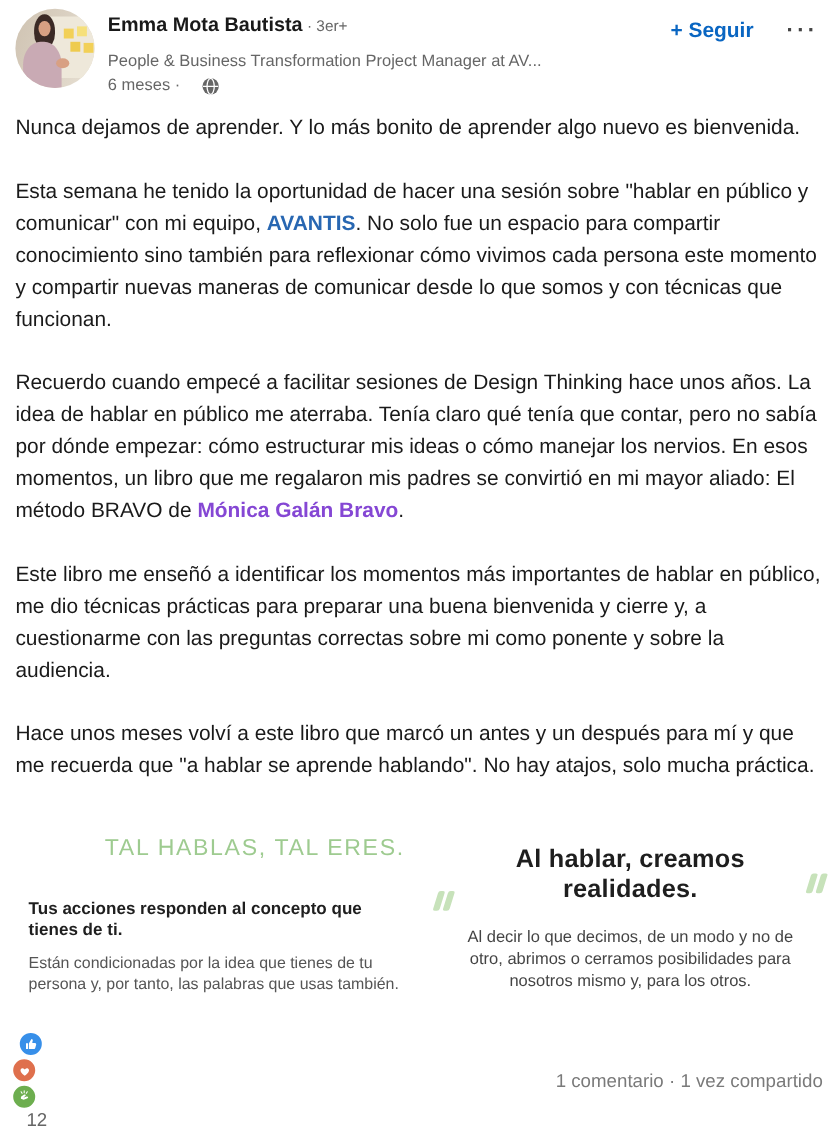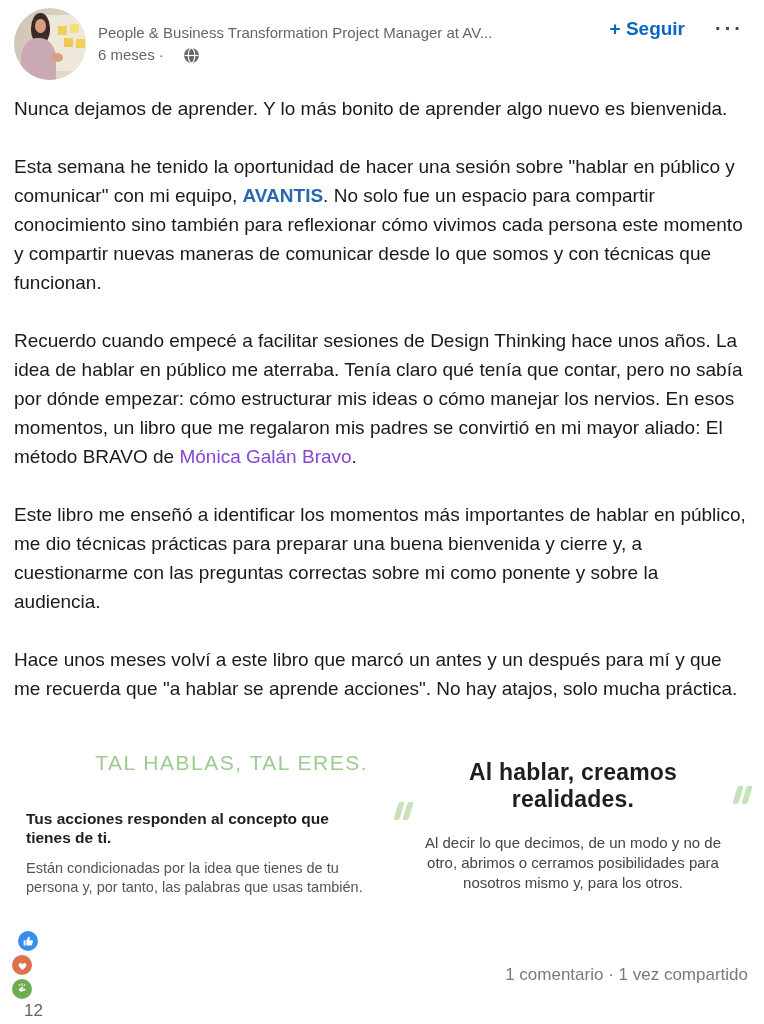--- a/index.html
+++ b/index.html
@@ -41,21 +41,21 @@
 
   .header-actions { display: flex; align-items: flex-start; gap: 28px; padding-top: 10px; }
   .follow-btn { color: #0a66c2; font-weight: 700; font-size: 19px; background: none; border: none; cursor: pointer; padding: 0; font-family: inherit; }
   .more-btn { color: #444; font-size: 20px; font-weight: 700; letter-spacing: 3px; background: none; border: none; cursor: pointer; padding: 0 2px; font-family: inherit; line-height: 20px; }
 
   
   .post-body { padding: 14px 16px 0 14px; font-size: 19px; line-height: 29px; color: #1a1a1a; }
   .post-body p { margin: 0 0 29px 0; }
   .post-body p:last-child { margin-bottom: 0; }
   .link-company { color: #2867b2; font-weight: 700; cursor: pointer; }
-  .link-mention { color: #8547d4; font-weight: 400; cursor: pointer; }
+  .link-mention { color: #8547d4; font-weight: 700; cursor: pointer; }
 
   
   .attachment { display: flex; margin-top: 26px; height: 178px; cursor: pointer; }
   .card { width: 50%; }
   .card-left { padding: 18px 14px 0 26px; }
   .card-left .card-title {
     text-align: right; color: #9ecb90; font-size: 21px; letter-spacing: 1.5px;
     margin-top: 4px; white-space: nowrap;
   }
   .card-left .card-subtitle { font-weight: 700; font-size: 15.5px; color: #1f1f1f; margin-top: 34px; line-height: 19px; }
@@ -94,20 +94,23 @@
       <div class="note n1"></div>
       <div class="note n2"></div>
       <div class="note n3"></div>
       <div class="note n4"></div>
       <div class="hair"></div>
       <div class="face"></div>
       <div class="torso"></div>
       <div class="hand"></div>
     </div>
     <div class="header-info">
+      <div class="name-row">
+        <span class="name">Emma Mota Bautista</span><span class="degree">· 3er+</span>
+      </div>
       <div class="headline">People &amp; Business Transformation Project Manager at AV...</div>
       <div class="meta">
         <span>6 meses ·</span>
         <span class="globe-icon">
           <svg width="17" height="17" viewBox="0 0 16 16">
             <circle cx="8" cy="8" r="7" fill="#666"></circle>
             <path d="M1.4 8h13.2" stroke="#fff" stroke-width="1.1" fill="none"></path>
             <ellipse cx="8" cy="8" rx="3.1" ry="6.9" stroke="#fff" stroke-width="1.1" fill="none"></ellipse>
           </svg>
         </span>
@@ -117,21 +120,21 @@
       <button class="follow-btn">+ Seguir</button>
       <button class="more-btn">···</button>
     </div>
   </div>
 
   <div class="post-body">
     <p>Nunca dejamos de aprender. Y lo más bonito de aprender algo nuevo es bienvenida.</p>
     <p><span>Esta semana he tenido la oportunidad de hacer una sesión sobre "hablar en público y comunicar" con mi equipo, </span><span class="link-company">AVANTIS</span><span>. No solo fue un espacio para compartir conocimiento sino también para reflexionar cómo vivimos cada persona este momento y compartir nuevas maneras de comunicar desde lo que somos y con técnicas que funcionan.</span></p>
     <p><span>Recuerdo cuando empecé a facilitar sesiones de Design Thinking hace unos años. La idea de hablar en público me aterraba. Tenía claro qué tenía que contar, pero no sabía por dónde empezar: cómo estructurar mis ideas o cómo manejar los nervios. En esos momentos, un libro que me regalaron mis padres se convirtió en mi mayor aliado: El método BRAVO de </span><span class="link-mention">Mónica Galán Bravo</span><span>.</span></p>
     <p>Este libro me enseñó a identificar los momentos más importantes de hablar en público, me dio técnicas prácticas para preparar una buena bienvenida y cierre y, a cuestionarme con las preguntas correctas sobre mi como ponente y sobre la audiencia.</p>
-    <p>Hace unos meses volví a este libro que marcó un antes y un después para mí y que me recuerda que "a hablar se aprende acciones". No hay atajos, solo mucha práctica.</p>
+    <p>Hace unos meses volví a este libro que marcó un antes y un después para mí y que me recuerda que "a hablar se aprende hablando". No hay atajos, solo mucha práctica.</p>
   </div>
 
   <div class="attachment">
     <div class="card card-left">
       <div class="card-title">TAL HABLAS, TAL ERES.</div>
       <div class="card-subtitle">Tus acciones responden al concepto que tienes de ti.</div>
       <div class="card-body">Están condicionadas por la idea que tienes de tu persona y, por tanto, las palabras que usas también.</div>
     </div>
     <div class="card card-right">
       <div class="card-title-wrap">

